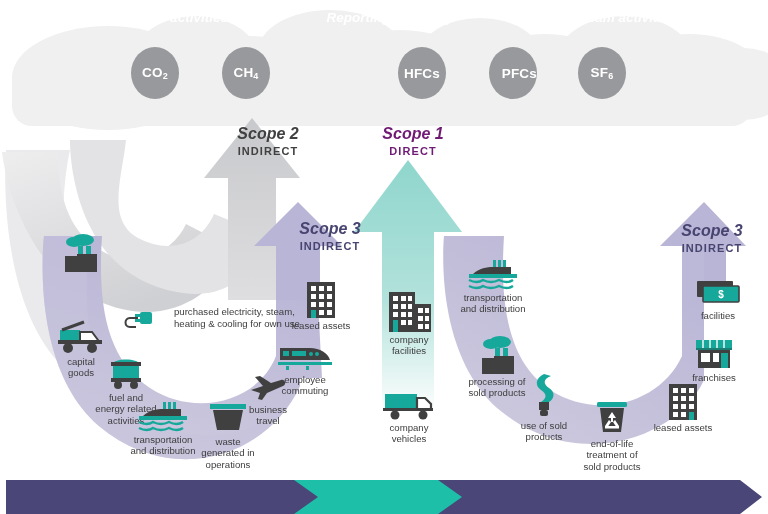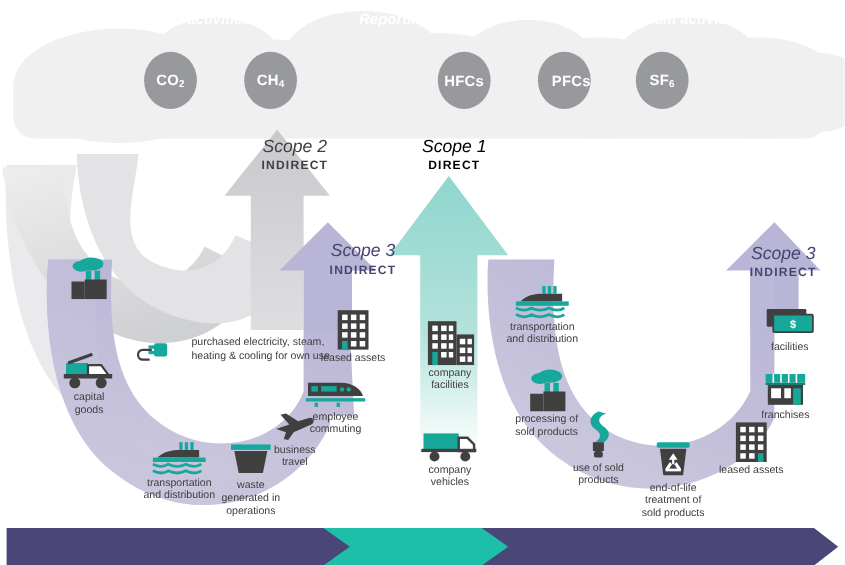--- a/index.html
+++ b/index.html
@@ -6,24 +6,24 @@
   body{font-family:"Liberation Sans",sans-serif;}
   #stage{position:relative;width:768px;height:514px;overflow:hidden;background:#ffffff;}
   #bgsvg{position:absolute;left:0;top:0;width:768px;height:514px;}
 
   .gas{position:absolute;width:48px;height:52px;border-radius:50%;background:#98999c;
        display:flex;align-items:center;justify-content:center;color:#fff;
        font-size:13.5px;font-weight:bold;letter-spacing:.2px;}
   .gas sub{font-size:9px;vertical-align:-2px;}
 
   .scope-lbl{position:absolute;text-align:center;line-height:1.15;}
-  .scope-lbl .s1{font-style:italic;font-weight:normal;font-size:16px;display:block;}
+  .scope-lbl .s1{font-style:italic;font-weight:bold;font-size:16px;display:block;}
   .scope-lbl .s2{font-weight:bold;font-size:11px;letter-spacing:1.1px;display:block;margin-top:2px;}
   .sc-grey .s1,.sc-grey .s2{color:#404040;}
-  .sc-teal .s1,.sc-teal .s2{color:#000000;}
+  .sc-teal .s1,.sc-teal .s2{color:#701a75;}
   .sc-purp .s1,.sc-purp .s2{color:#474470;}
 
   .item{position:absolute;text-align:center;}
   .item .cap{font-size:9.6px;color:#3d3d3d;line-height:1.18;white-space:nowrap;}
   .item .ico{display:block;margin:0 auto 2px auto;}
 
   .rowitem{position:absolute;display:flex;align-items:center;gap:20px;}
   .rowitem .cap{font-size:9.6px;color:#3d3d3d;line-height:1.25;text-align:left;white-space:pre-line;}
   .bantxt{position:absolute;top:0;height:34px;display:flex;align-items:center;justify-content:center;
           color:#fff;font-style:italic;font-weight:bold;font-size:13.5px;}
@@ -161,20 +161,30 @@
       <path d="M6,20 L6,10 L26,10 L26,20 Z" fill="#16a89a"></path>
       <path d="M26,22 L26,12 L38,12 L44,20 L44,22 Z" fill="#fff" stroke="#404040" stroke-width="2"></path>
       <path d="M4,20 L48,20 L48,24 L4,24 Z" fill="#404040"></path>
       <path d="M8,10 L30,2" stroke="#404040" stroke-width="3" fill="none"></path>
       <circle cx="14" cy="28" r="5" fill="#404040"></circle>
         <circle cx="38" cy="28" r="5" fill="#404040"></circle>
     </svg>
     <div class="cap">capital<br>goods</div>
   </div>
 
+  <div class="item" style="left:74px;top:352px;width:104px;">
+    <svg class="ico" width="42" height="38" viewBox="0 0 42 38">
+      <path d="M8,12 C8,6 34,6 34,12 L34,26 L8,26 Z" fill="#16a89a"></path>
+      <rect x="6" y="10" width="30" height="4" fill="#404040"></rect>
+      <rect x="6" y="26" width="30" height="4" fill="#404040"></rect>
+      <circle cx="13" cy="33" r="4" fill="#404040"></circle>
+        <circle cx="29" cy="33" r="4" fill="#404040"></circle>
+    </svg>
+    <div class="cap">fuel and<br>energy related<br>activities</div>
+  </div>
 
   <div class="item" style="left:114px;top:400px;width:98px;">
     <svg class="ico" width="56" height="32" viewBox="0 0 56 32">
       <rect x="28" y="2" width="3" height="7" fill="#16a89a"></rect>
         <rect x="33" y="2" width="3" height="7" fill="#16a89a"></rect>
         <rect x="38" y="2" width="3" height="7" fill="#16a89a"></rect>
       <path d="M8,16 C14,10 22,9 28,9 L46,9 L46,16 Z" fill="#404040"></path>
       <rect x="4" y="16" width="48" height="4" fill="#16a89a"></rect>
       <path d="M4,22 q8,4 14,0 q8,4 16,0 q8,4 14,0" stroke="#16a89a" stroke-width="2.5" fill="none"></path>
       <path d="M4,28 q8,4 14,0 q8,4 16,0 q8,4 14,0" stroke="#16a89a" stroke-width="2.5" fill="none"></path>

